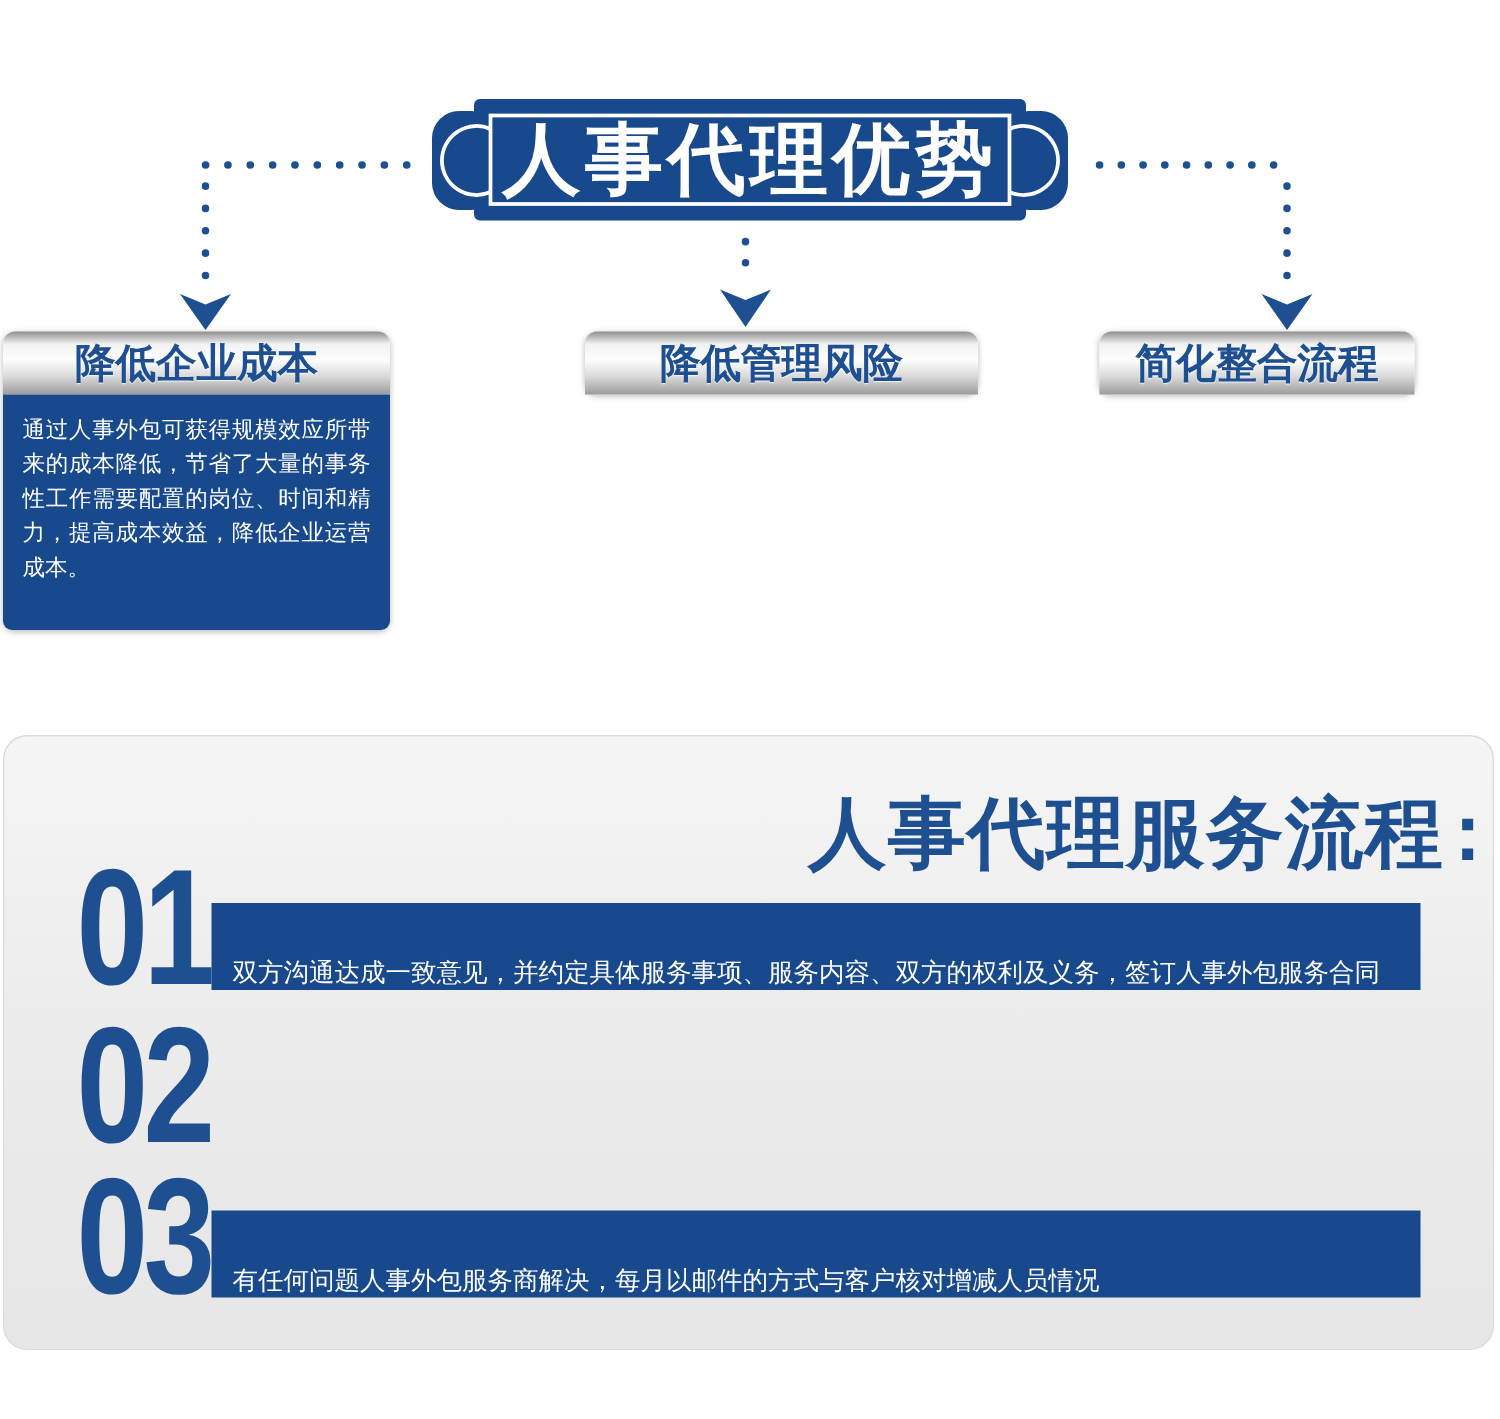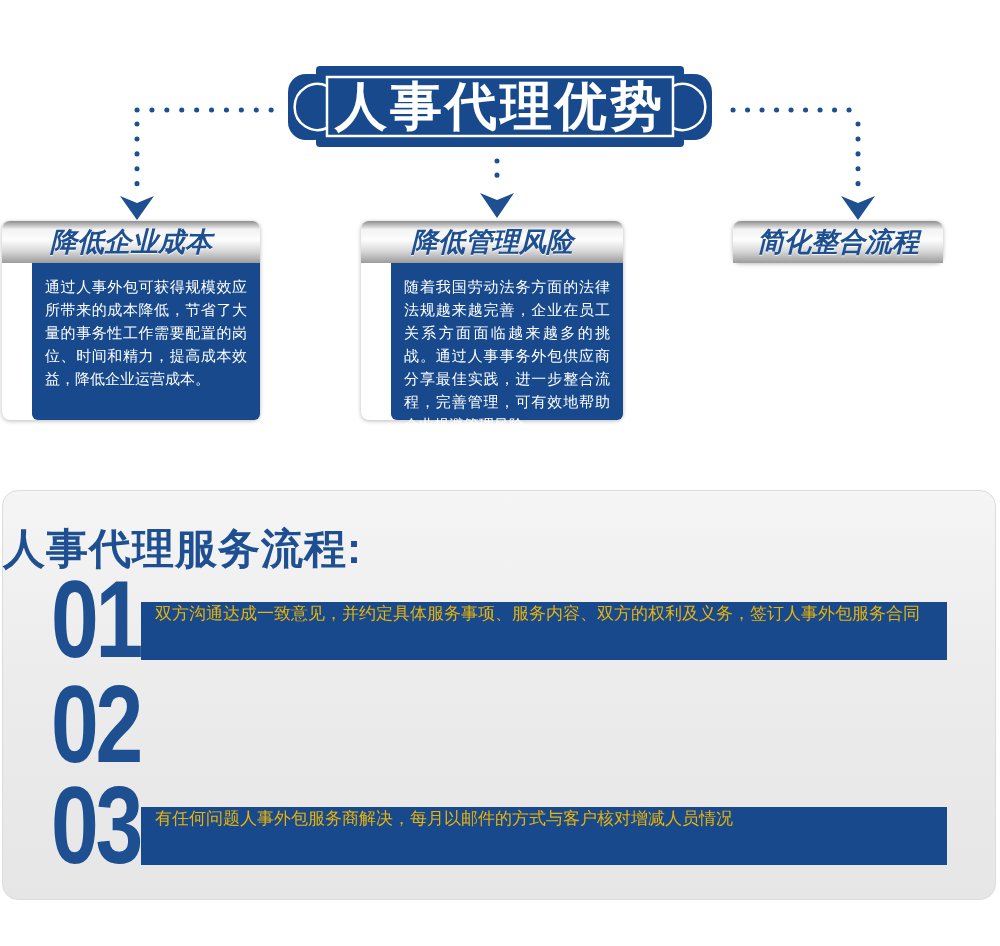--- a/index.html
+++ b/index.html
@@ -15,51 +15,49 @@
     display:flex;align-items:center;justify-content:center;
     color:#ffffff;font-size:52px;font-weight:bold;letter-spacing:3px;
     z-index:2;
   }
   
   .card{
     position:absolute;top:221px;width:258px;
     border-radius:8px;box-shadow:0 1px 4px rgba(0,0,0,.28);
   }
   .card1{left:2px;}
-  .card2{left:361px;width:262px;}
+  .card2{left:390px;width:262px;}
   .card3{left:733px;width:210px;}
   .card-head{
     height:42px;display:flex;align-items:center;justify-content:center;
     font-size:27px;font-weight:bold;color:#1d4f91;
     text-shadow:0 1px 1px rgba(255,255,255,.85);
     background:linear-gradient(180deg,#8e8e8e 0%,#f2f2f2 20%,#fdfdfd 45%,#d8d8d8 72%,#9c9c9c 100%);
     border-radius:8px 8px 0 0;
-    font-style:italic;
   }
   .card-body{
     height:145px;padding:12px 13px 0 13px;
     background:#17498c;color:#ffffff;
     font-size:15px;line-height:23px;text-align:justify;
     border-radius:0 0 6px 6px;
-    margin-left:30px;
   }
   
   .panel{
     position:absolute;left:2px;top:490px;width:994px;height:410px;
     background:linear-gradient(180deg,#f5f5f5 0%,#ececec 45%,#e6e6e6 100%);
     border:1px solid #dcdcdc;border-radius:16px;box-sizing:border-box;
   }
   .panel-title{
-    position:absolute;left:0;right:0;top:30px;text-align:left;
-    font-size:42px;font-weight:bold;color:#1d4f91;letter-spacing:1px;
+    position:absolute;left:0;right:0;top:30px;text-align:right;
+    font-size:52px;font-weight:bold;color:#1d4f91;letter-spacing:1px;font-family:Liberation Mono, monospace;
   }
   .step-bar{
     position:absolute;left:138px;width:806px;height:58px;
-    background:#17498c;color:#eab308;
-    display:flex;align-items:flex-start;
+    background:#17498c;color:#ffffff;
+    display:flex;align-items:flex-end;
     padding-left:14px;box-sizing:border-box;
     font-size:17px;white-space:nowrap;
   }
   .step-num{
     position:absolute;left:48px;
     font-family:"Liberation Sans", sans-serif;
     font-size:110px;line-height:78px;font-weight:bold;
     color:#1d4f91;letter-spacing:-4px;
     transform:scaleX(.78);transform-origin:0 0;
     z-index:2;
@@ -103,21 +101,20 @@
   </svg>
 
   <div class="banner-title">人事代理优势</div>
 
   <div class="card card1">
     <div class="card-head">降低企业成本</div>
     <div class="card-body">通过人事外包可获得规模效应所带来的成本降低，节省了大量的事务性工作需要配置的岗位、时间和精力，提高成本效益，降低企业运营成本。</div>
   </div>
   <div class="card card2">
     <div class="card-head">降低管理风险</div>
-    <div class="card-body">随着我国劳动法务方面的法律法规越来越完善，企业在员工关系方面面临越来越多的挑战。通过人事事务外包供应商分享最佳实践，进一步整合流程，完善管理，可有效地帮助企业规避管理风险。</div>
   </div>
   <div class="card card3">
     <div class="card-head">简化整合流程</div>
   </div>
 
   <div class="panel">
     <div class="panel-title">人事代理服务流程:</div>
 
     <div class="step-num n1">01</div>
     <div class="step-bar b1">

